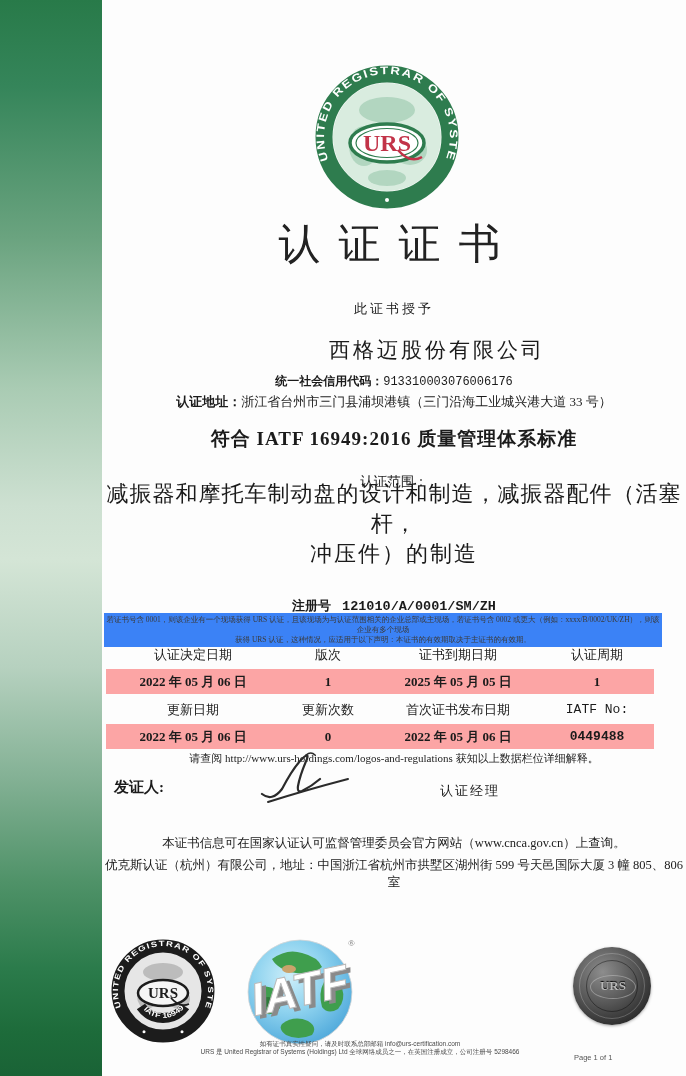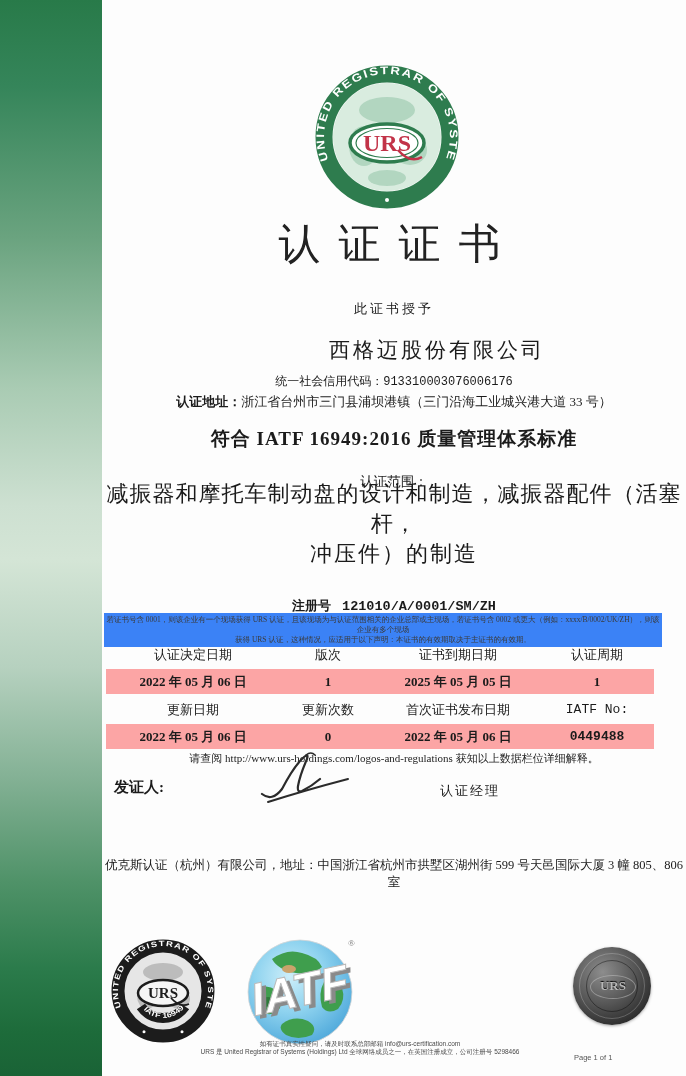--- a/index.html
+++ b/index.html
@@ -18,21 +18,21 @@
   .content{position:absolute;left:102px;top:0;width:584px;height:1076px;}
   .cblock{position:absolute;left:0;width:100%;text-align:center;}
 
   
   .logo-top{position:absolute;left:212px;top:64px;width:146px;height:146px;}
 
   .title{top:216px;font-size:42px;letter-spacing:18px;padding-left:9px;box-sizing:border-box;color:#222;}
   .awarded{top:300px;font-size:13px;letter-spacing:3px;}
   .company{top:336px;font-size:21px;letter-spacing:3px;padding-left:43px;}
   .credit{top:373px;font-size:12px;}
-  .credit .lbl{font-weight:normal;text-align:right;}
+  .credit .lbl{font-weight:bold;text-align:right;}
   .addr{top:393px;font-size:13px;}
   .addr .lbl{font-weight:bold;}
   .standard{top:426px;font-size:19px;font-weight:bold;letter-spacing:1px;}
   .scope-label{top:473px;font-size:13.5px;}
   .scope1{top:479px;font-size:22px;letter-spacing:1px;}
   .scope2{top:539px;font-size:22px;letter-spacing:2px;}
   .reg{top:597px;font-size:13px;font-weight:bold;}
   .reg .num{font-family:"Liberation Mono","DejaVu Sans Mono",monospace;font-size:13.5px;margin-left:11px;}
 
   .fineprint{
@@ -177,20 +177,21 @@
     <div class="signature">
       <svg viewBox="0 0 130 62" width="130" height="62">
         <path d="M8 44 Q18 52 28 39 Q40 16 50 7 Q55 3 53 9 Q46 25 44 36 Q43 43 48 41 Q58 36 66 29" fill="none" stroke="#2b2b2b" stroke-width="2.2" stroke-linecap="round"></path>
         <path d="M52 5 Q57 1 61 5" fill="none" stroke="#2b2b2b" stroke-width="1.6" stroke-linecap="round"></path>
         <path d="M14 52 Q52 40 94 29" fill="none" stroke="#2b2b2b" stroke-width="2" stroke-linecap="round"></path>
       </svg>
     </div>
 
     <div class="issuer-title">认证经理</div>
 
+    <div class="cblock cnca">本证书信息可在国家认证认可监督管理委员会官方网站（www.cnca.gov.cn）上查询。</div>
     <div class="cblock companyinfo">优克斯认证（杭州）有限公司，地址：中国浙江省杭州市拱墅区湖州街 599 号天邑国际大厦 3 幢 805、806 室</div>
   </div>
 
   <div class="seal-black">
     <svg viewBox="0 0 106 106" width="106" height="106">
       <circle cx="53" cy="53" r="39" fill="#e6e6e6"></circle>
       <ellipse cx="53" cy="34" rx="20" ry="9" fill="#bcbcbc"></ellipse>
       <ellipse cx="37" cy="58" rx="10" ry="13" fill="#bcbcbc"></ellipse>
       <ellipse cx="69" cy="61" rx="11" ry="10" fill="#bcbcbc"></ellipse>
       <circle cx="53" cy="53" r="45" fill="none" stroke="#1c1c1c" stroke-width="13"></circle>

